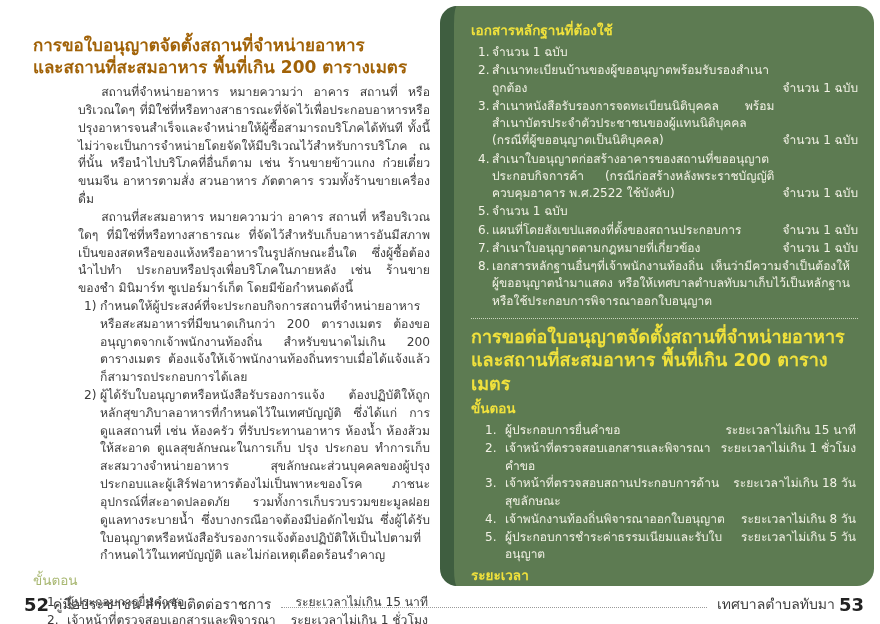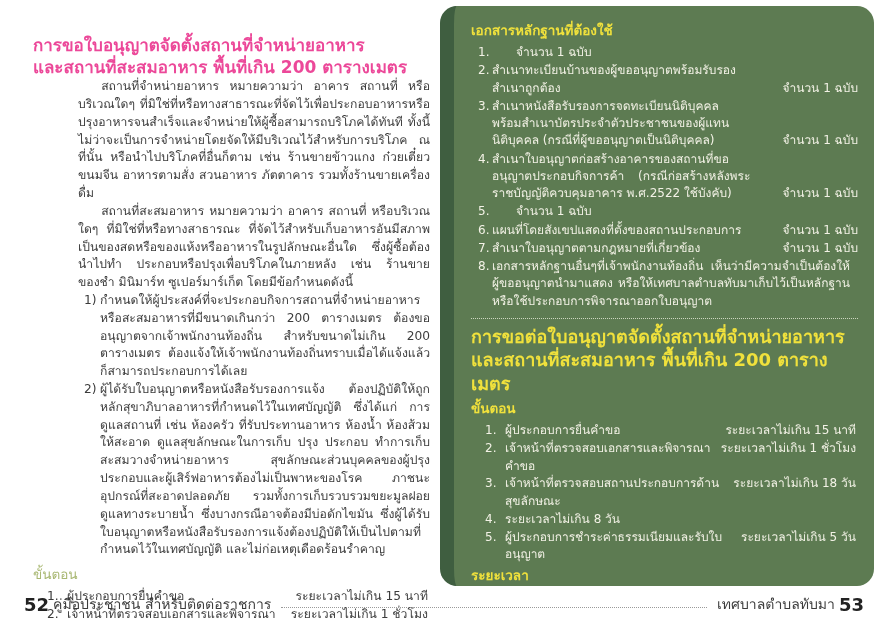--- a/index.html
+++ b/index.html
@@ -9,22 +9,22 @@
     font-family:"DejaVu Sans","Liberation Sans",sans-serif;
     -webkit-font-smoothing:antialiased;
   }
   
   .left-page{
     position:absolute;left:0;top:0;width:440px;height:586px;
     background:#ffffff;box-sizing:border-box;
     padding:34px 10px 0 33px;
   }
   .lp-title{
-    color:#ec4899;font-weight:bold;font-size:17px;line-height:1.3;
-    letter-spacing:0;
+    color:#a16207;font-weight:bold;font-size:17px;line-height:1.3;
+    margin-bottom:6px;letter-spacing:0;
   }
   .lp-body{color:#3b3b3b;font-size:12.2px;line-height:1.46;text-align:justify;margin-left:45px;}
   .lp-body p{margin:0;text-indent:1.9em;}
   .num-item{display:flex;margin:0;}
   .num-item .n{width:22px;flex-shrink:0;padding-left:6px;box-sizing:border-box;}
   .num-item .t{flex:1;text-align:justify;}
   .sec-head-left{
     color:#a9b873;font-size:13.5px;margin:4px 0 2px 0;font-weight:normal;
   }
   .steps{font-size:12.2px;color:#3b3b3b;line-height:1.5;}
@@ -47,21 +47,21 @@
   }
   .gp-title{
     color:#f0e13c;font-weight:bold;font-size:18px;line-height:1.3;
     margin:6px 0 2px 0;
   }
   .doc-list{font-size:12px;line-height:1.44;}
   .doc-item{display:flex;margin:0 0 1px 0;}
   .doc-item .dn{width:21px;flex-shrink:0;padding-left:7px;box-sizing:border-box;}
   .doc-item .dbody{flex:1;display:flex;}
   .doc-item .dt{flex:1;text-align:justify;padding-right:8px;}
-  .doc-item .dc{white-space:nowrap;align-self:flex-end;margin-left:24px;}
+  .doc-item .dc{white-space:nowrap;align-self:flex-end;}
   .dot-sep{
     border:none;border-top:1.5px dotted #cdd6c0;margin:8px 0 6px 0;
   }
   .gp-steps{font-size:12px;line-height:1.48;}
 
   
   .footer{
     position:absolute;left:0;right:0;top:594px;height:20px;
     display:flex;align-items:center;
     padding:0 16px 0 24px;box-sizing:border-box;
@@ -191,20 +191,21 @@
       <span class="st">เจ้าหน้าที่ตรวจสอบเอกสารและพิจารณาคำขอ</span>
       <span class="sd">ระยะเวลาไม่เกิน 1 ชั่วโมง</span>
     </div>
     <div class="step-row">
       <span class="sn">3.</span>
       <span class="st">เจ้าหน้าที่ตรวจสอบสถานประกอบการด้านสุขลักษณะ</span>
       <span class="sd">ระยะเวลาไม่เกิน 18 วัน</span>
     </div>
     <div class="step-row">
       <span class="sn">4.</span>
+      <span class="st">เจ้าพนักงานท้องถิ่นพิจารณาออกใบอนุญาต</span>
       <span class="sd">ระยะเวลาไม่เกิน 8 วัน</span>
     </div>
     <div class="step-row">
       <span class="sn">5.</span>
       <span class="st">ผู้ประกอบการชำระค่าธรรมเนียมและรับใบอนุญาต</span>
       <span class="sd">ระยะเวลาไม่เกิน 5 วัน</span>
     </div>
   </div>
 
   <div class="gp-head">ระยะเวลา</div>

